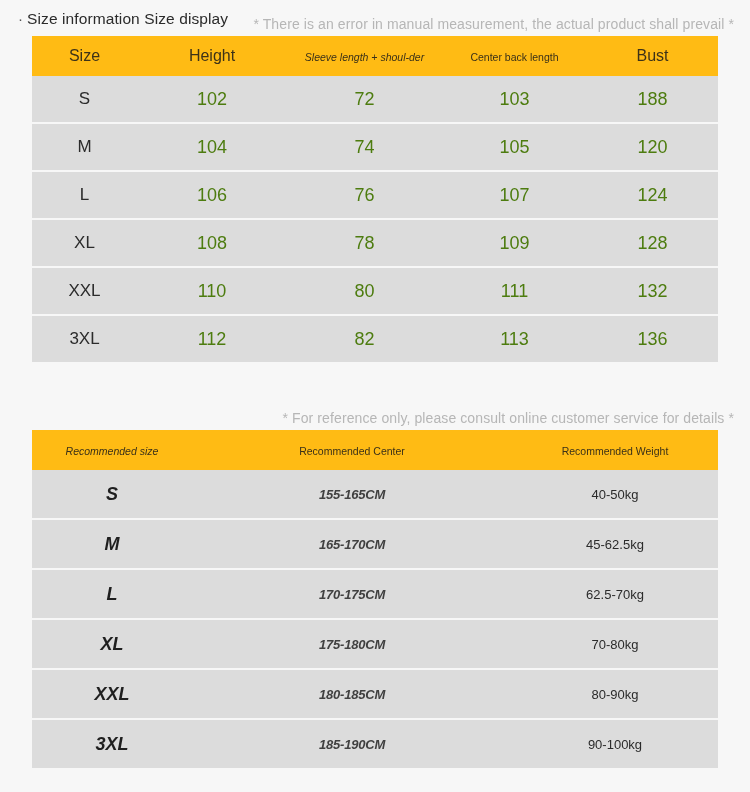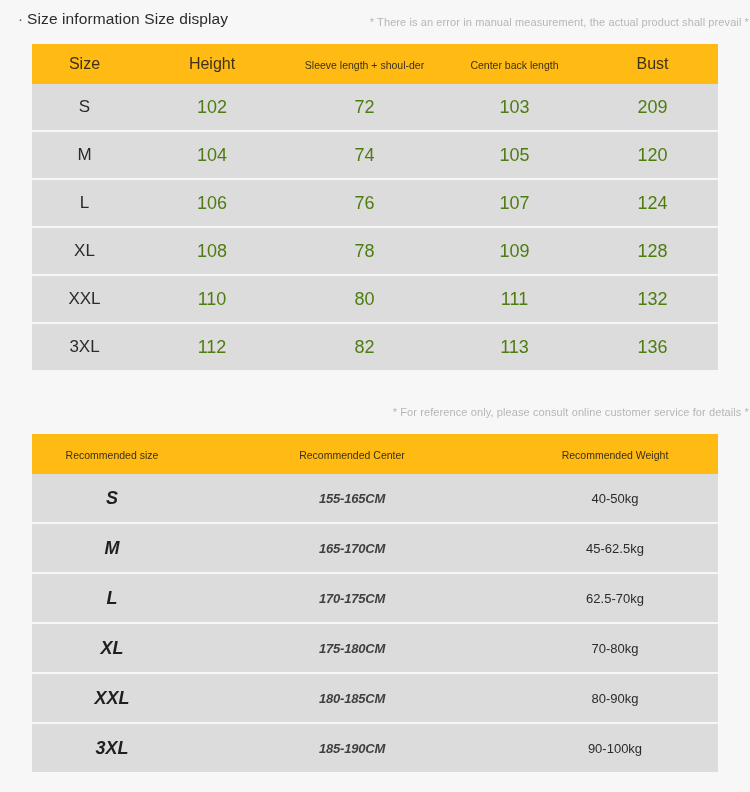--- a/index.html
+++ b/index.html
@@ -11,48 +11,48 @@
     width: 750px;
     height: 792px;
     font-family: "Liberation Sans", sans-serif;
     color: #2b2b2b;
     overflow: hidden;
     position: relative;
   }
 
   .section-head {
     position: relative;
-    height: 44px;
+    height: 24px;
   }
   .section-title {
     position: absolute;
     left: 18px;
     top: 10px;
     font-size: 15.5px;
     color: #2b2b2b;
     letter-spacing: .1px;
     white-space: nowrap;
   }
   .section-title .dot {
     color: #555;
     font-size: 15px;
     margin-right: 4px;
   }
   .section-note {
     position: absolute;
-    right: 1px;
+    right: 16px;
     top: 16px;
-    font-size: 11px;
+    font-size: 14px;
     color: #b6b6b6;
     white-space: nowrap;
     letter-spacing: .1px;
   }
 
   .table {
-    margin: 0 auto;
+    margin: 12px auto;
     width: 686px;
     border-collapse: separate;
     border-spacing: 0;
     table-layout: fixed;
   }
   .table th, .table td {
     padding: 0;
     margin: 0;
     vertical-align: middle;
     text-align: center;
@@ -69,20 +69,21 @@
     font-size: 16px;
     color: #3d3218;
   }
   .thead-row th .h-small {
     font-size: 10.5px;
     color: #3a3018;
     line-height: 1.25;
   }
   .th-left {
     text-align: left;
+    font-style: italic;
   }
   .th-left .h-small, .th-left .h-big {
     display: inline-block;
     text-align: left;
   }
 
   
   .table tbody tr td {
     background: #dcdcdc;
     height: 46px;
@@ -152,21 +153,21 @@
       <th><span class="h-small">Center back length</span></th>
       <th><span class="h-big">Bust</span></th>
     </tr>
   </thead>
   <tbody>
     <tr>
       <td><span class="c-size">S</span></td>
       <td><span class="c-val">102</span></td>
       <td><span class="c-val">72</span></td>
       <td><span class="c-val">103</span></td>
-      <td><span class="c-val">209</span></td>
+      <td><span class="c-val">188</span></td>
     </tr>
     <tr>
       <td><span class="c-size">M</span></td>
       <td><span class="c-val">104</span></td>
       <td><span class="c-val">74</span></td>
       <td><span class="c-val">105</span></td>
       <td><span class="c-val">120</span></td>
     </tr>
     <tr>
       <td><span class="c-size">L</span></td>

